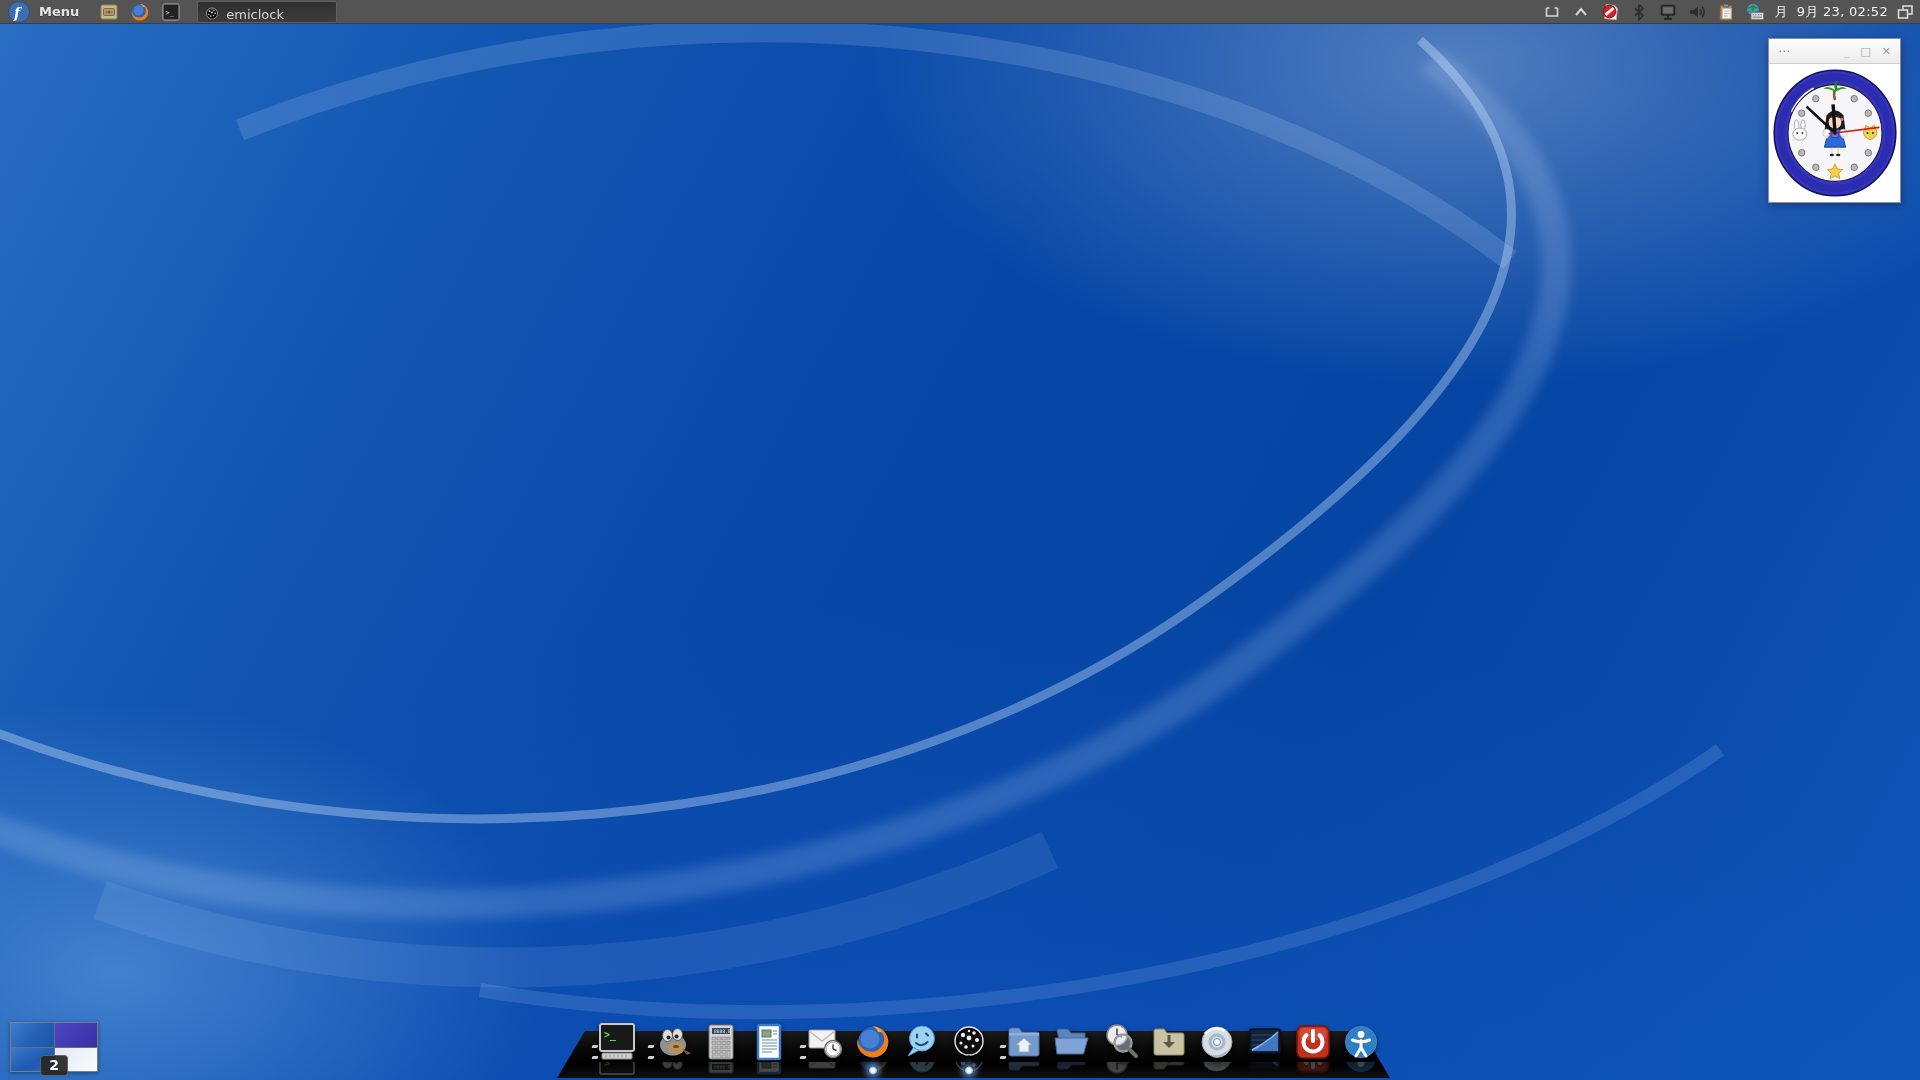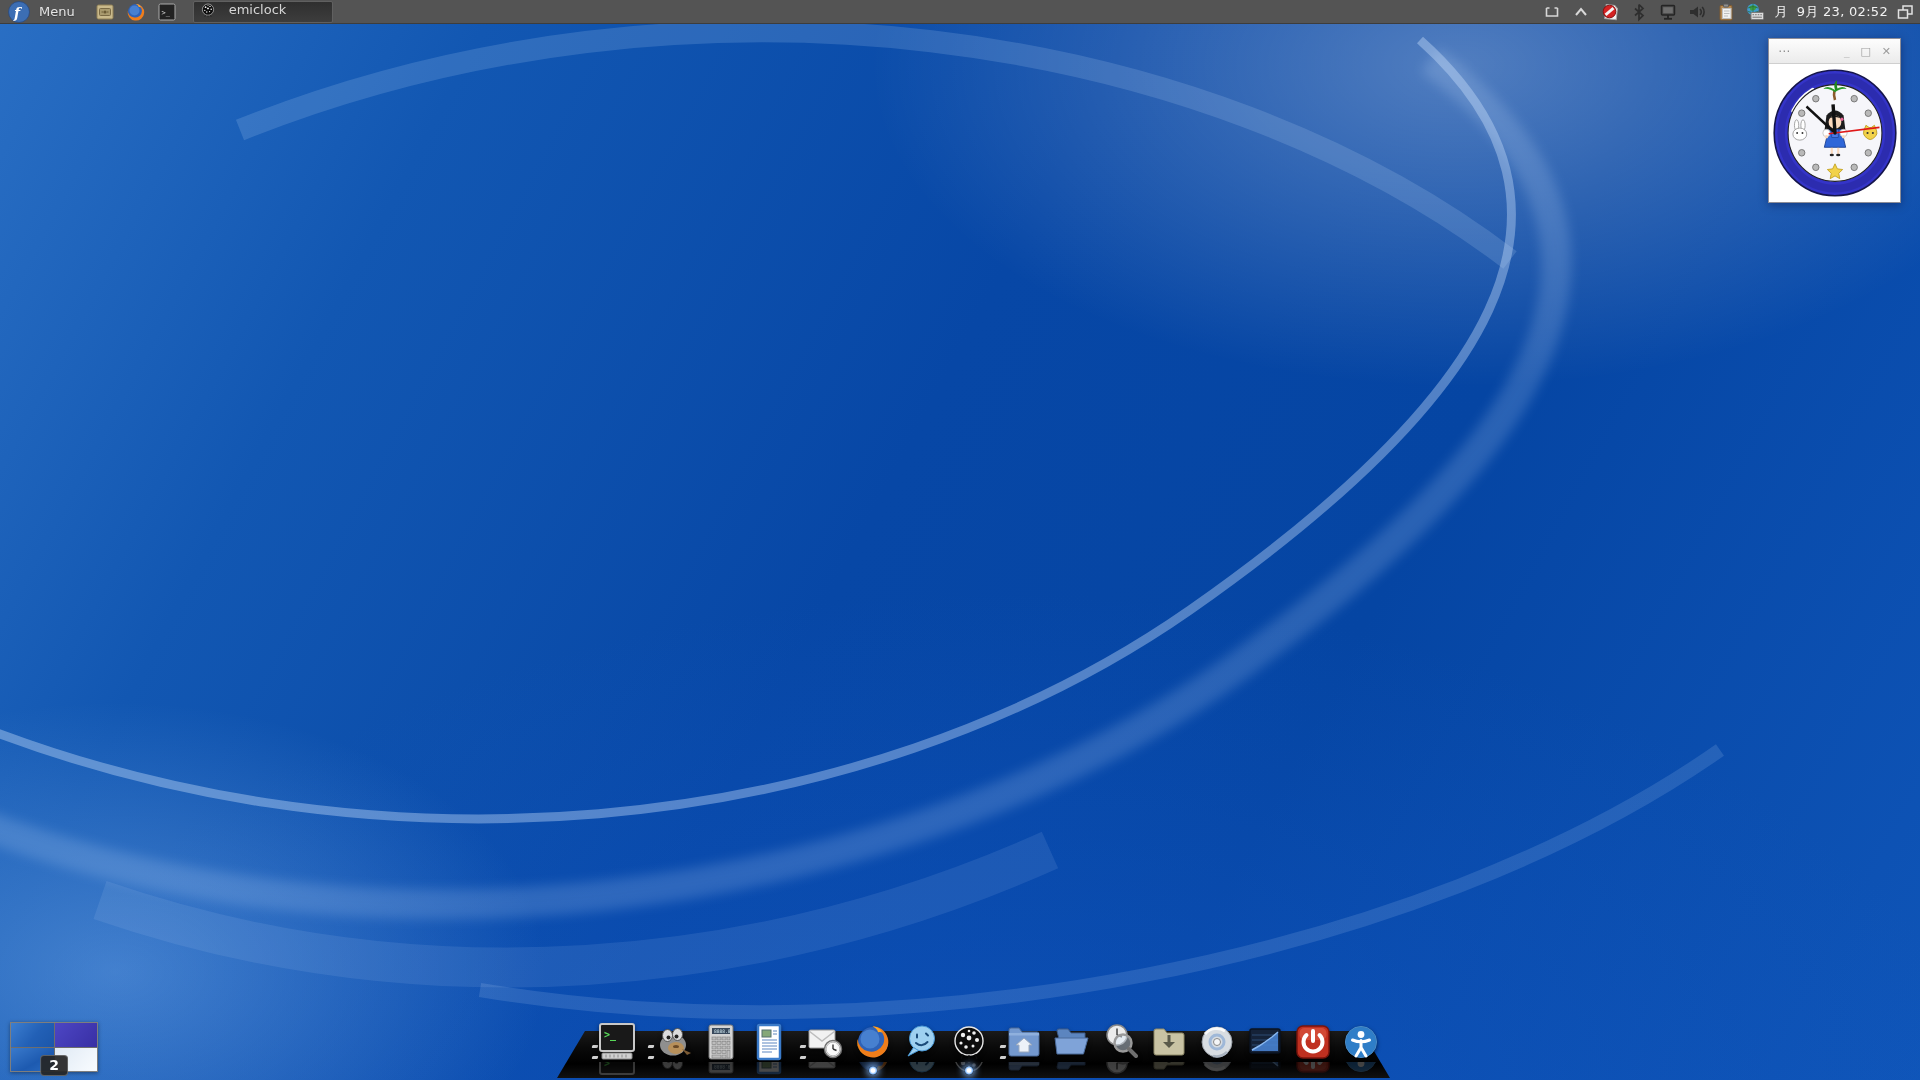--- a/index.html
+++ b/index.html
@@ -11,25 +11,25 @@
       radial-gradient(ellipse 1500px 950px at 52% 118%, rgba(22,92,205,.55), transparent 72%),
       linear-gradient(118deg,#2a6fc4 0%,#1257b2 20%,#0747a6 46%,#0545a3 68%,#0f55b8 100%);
   }
   .swirl { position:absolute; left:0; top:0; pointer-events:none; }
 
   
   .panel { position:absolute; left:0; top:0; width:1920px; height:24px; background:#545454;
     border-bottom:1px solid #3d3d3d; display:flex; align-items:center; padding:0 5px 0 6px; z-index:20; }
   .menu-btn { display:flex; align-items:center; gap:9px; padding:0 8px 0 2px; height:24px; cursor:default; }
   .menu-btn .logo { width:22px; height:22px; display:inline-flex; }
-  .menu-label { font-size:13px; font-weight:normal; color:#e4e4e4; text-shadow:0 1px 1px rgba(0,0,0,.35); }
+  .menu-label { font-size:13px; font-weight:bold; color:#e4e4e4; text-shadow:0 1px 1px rgba(0,0,0,.35); }
   .launchers { display:flex; align-items:center; gap:11px; margin-left:12px; }
   .launchers span, .tray span.tray-icon { width:20px; height:20px; display:inline-flex; }
   .task-btn { margin-left:16px; width:140px; height:22px; background:linear-gradient(#2f2f2f,#3d3d3d);
-    border:1px solid #606060; border-radius:2px; display:flex; align-items:flex-start; gap:13px; padding:0 6px;
+    border:1px solid #606060; border-radius:2px; display:flex; align-items:flex-end; gap:6px; padding:0 6px;
     color:#d6d6d6; font-size:13px; }
   .task-btn .task-ico { width:16px; height:16px; display:inline-flex; }
   .task-btn .task-ico svg { width:16px; height:16px; }
   .flex-sp { flex:1; }
   .tray { display:flex; align-items:center; gap:9px; margin-right:8px; }
   .clock { font-size:13px; color:#f2f2f2; margin:0 7px 0 2px; white-space:pre; letter-spacing:.3px; }
   #win-stack { width:20px; height:20px; display:inline-flex; }
 
   
   .emiwin { position:absolute; left:1768px; top:38px; width:133px; height:165px; background:#fff;

